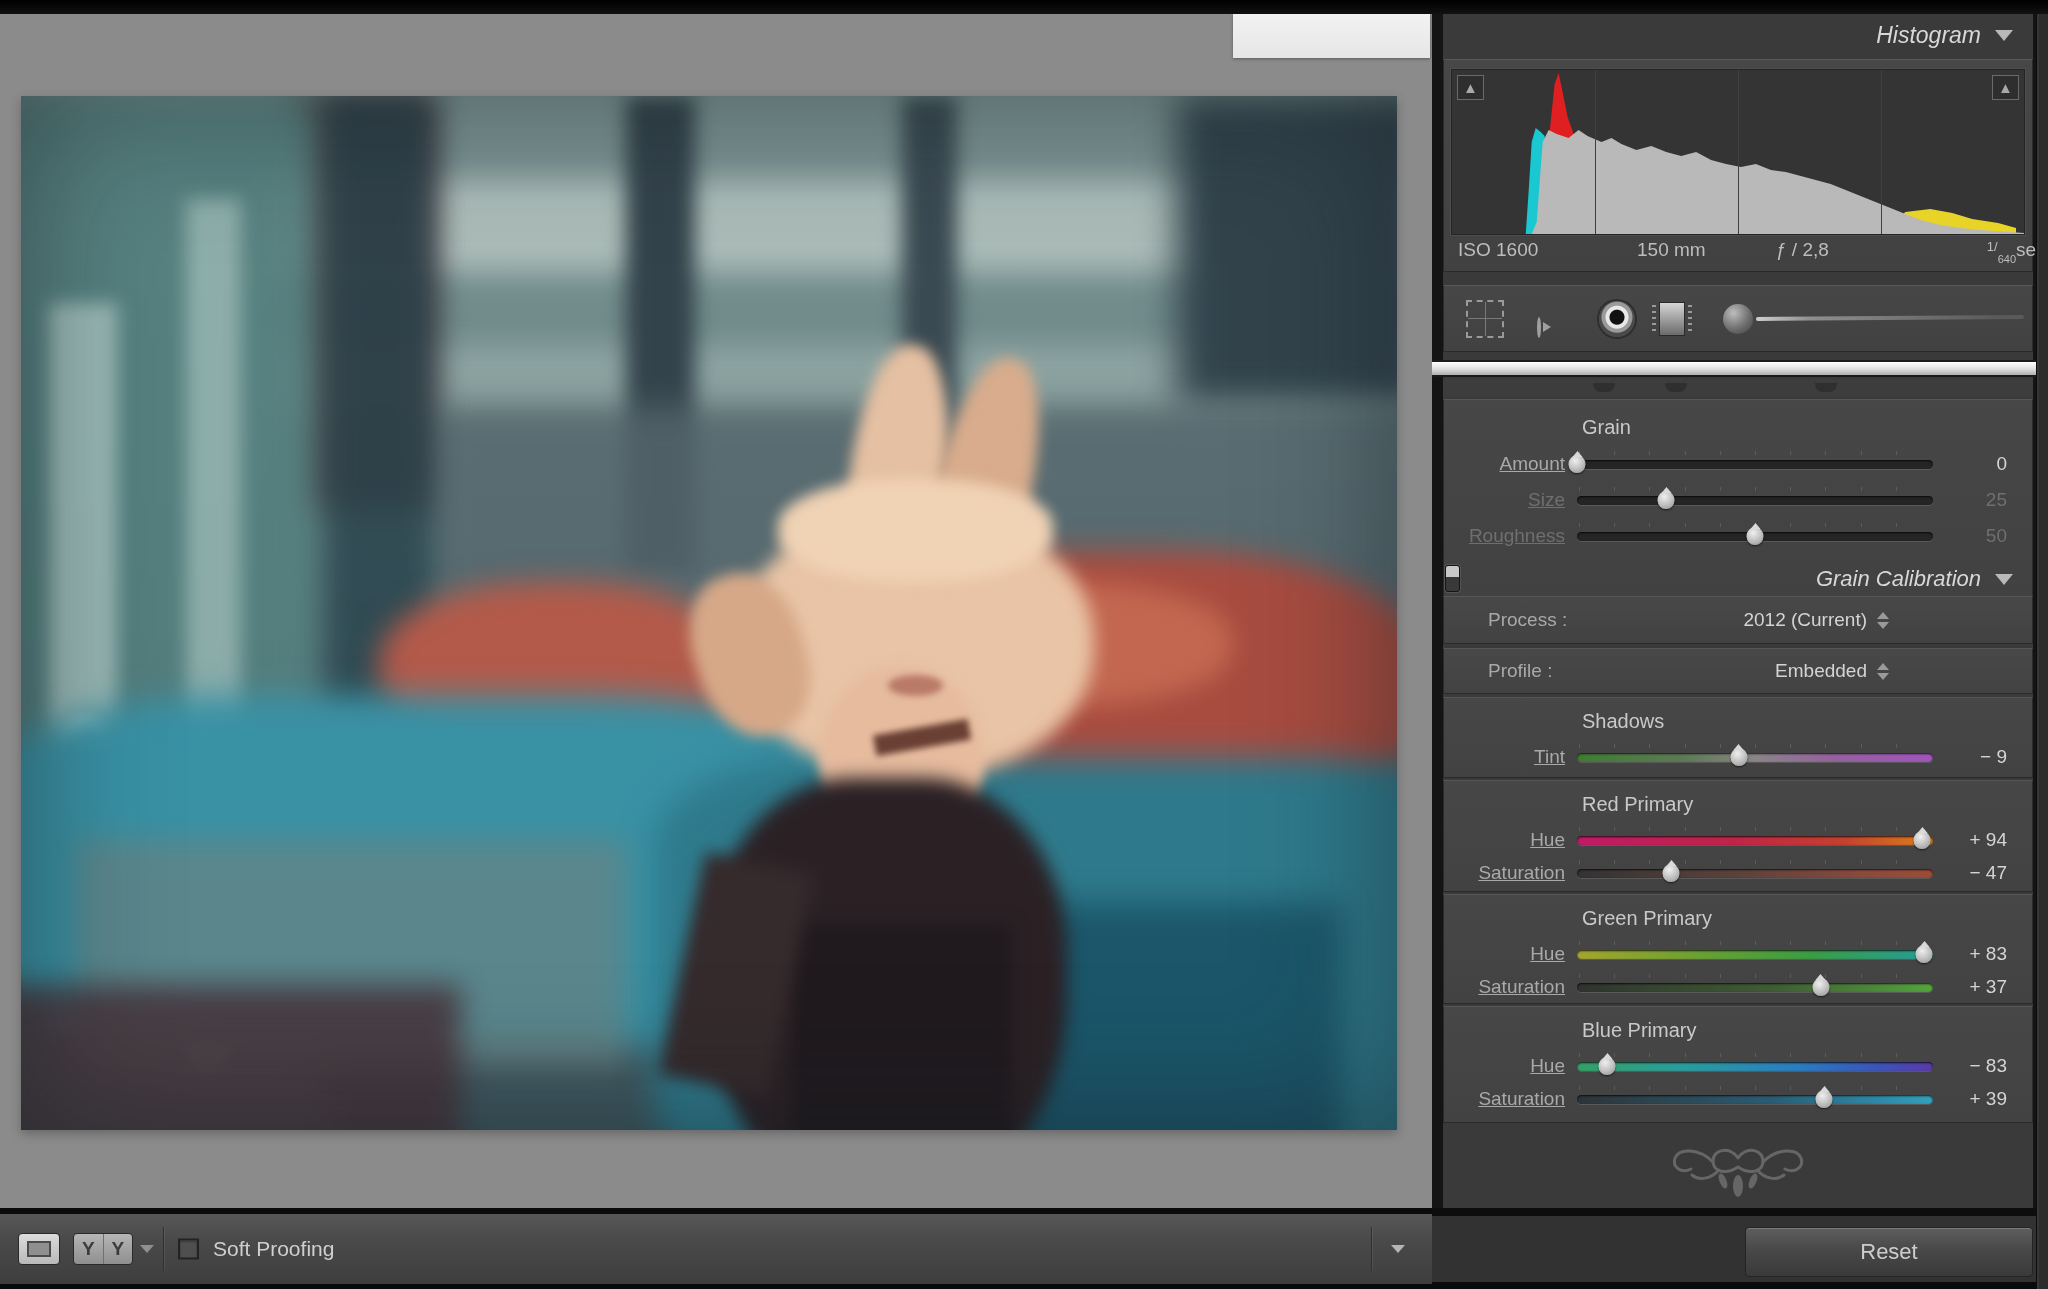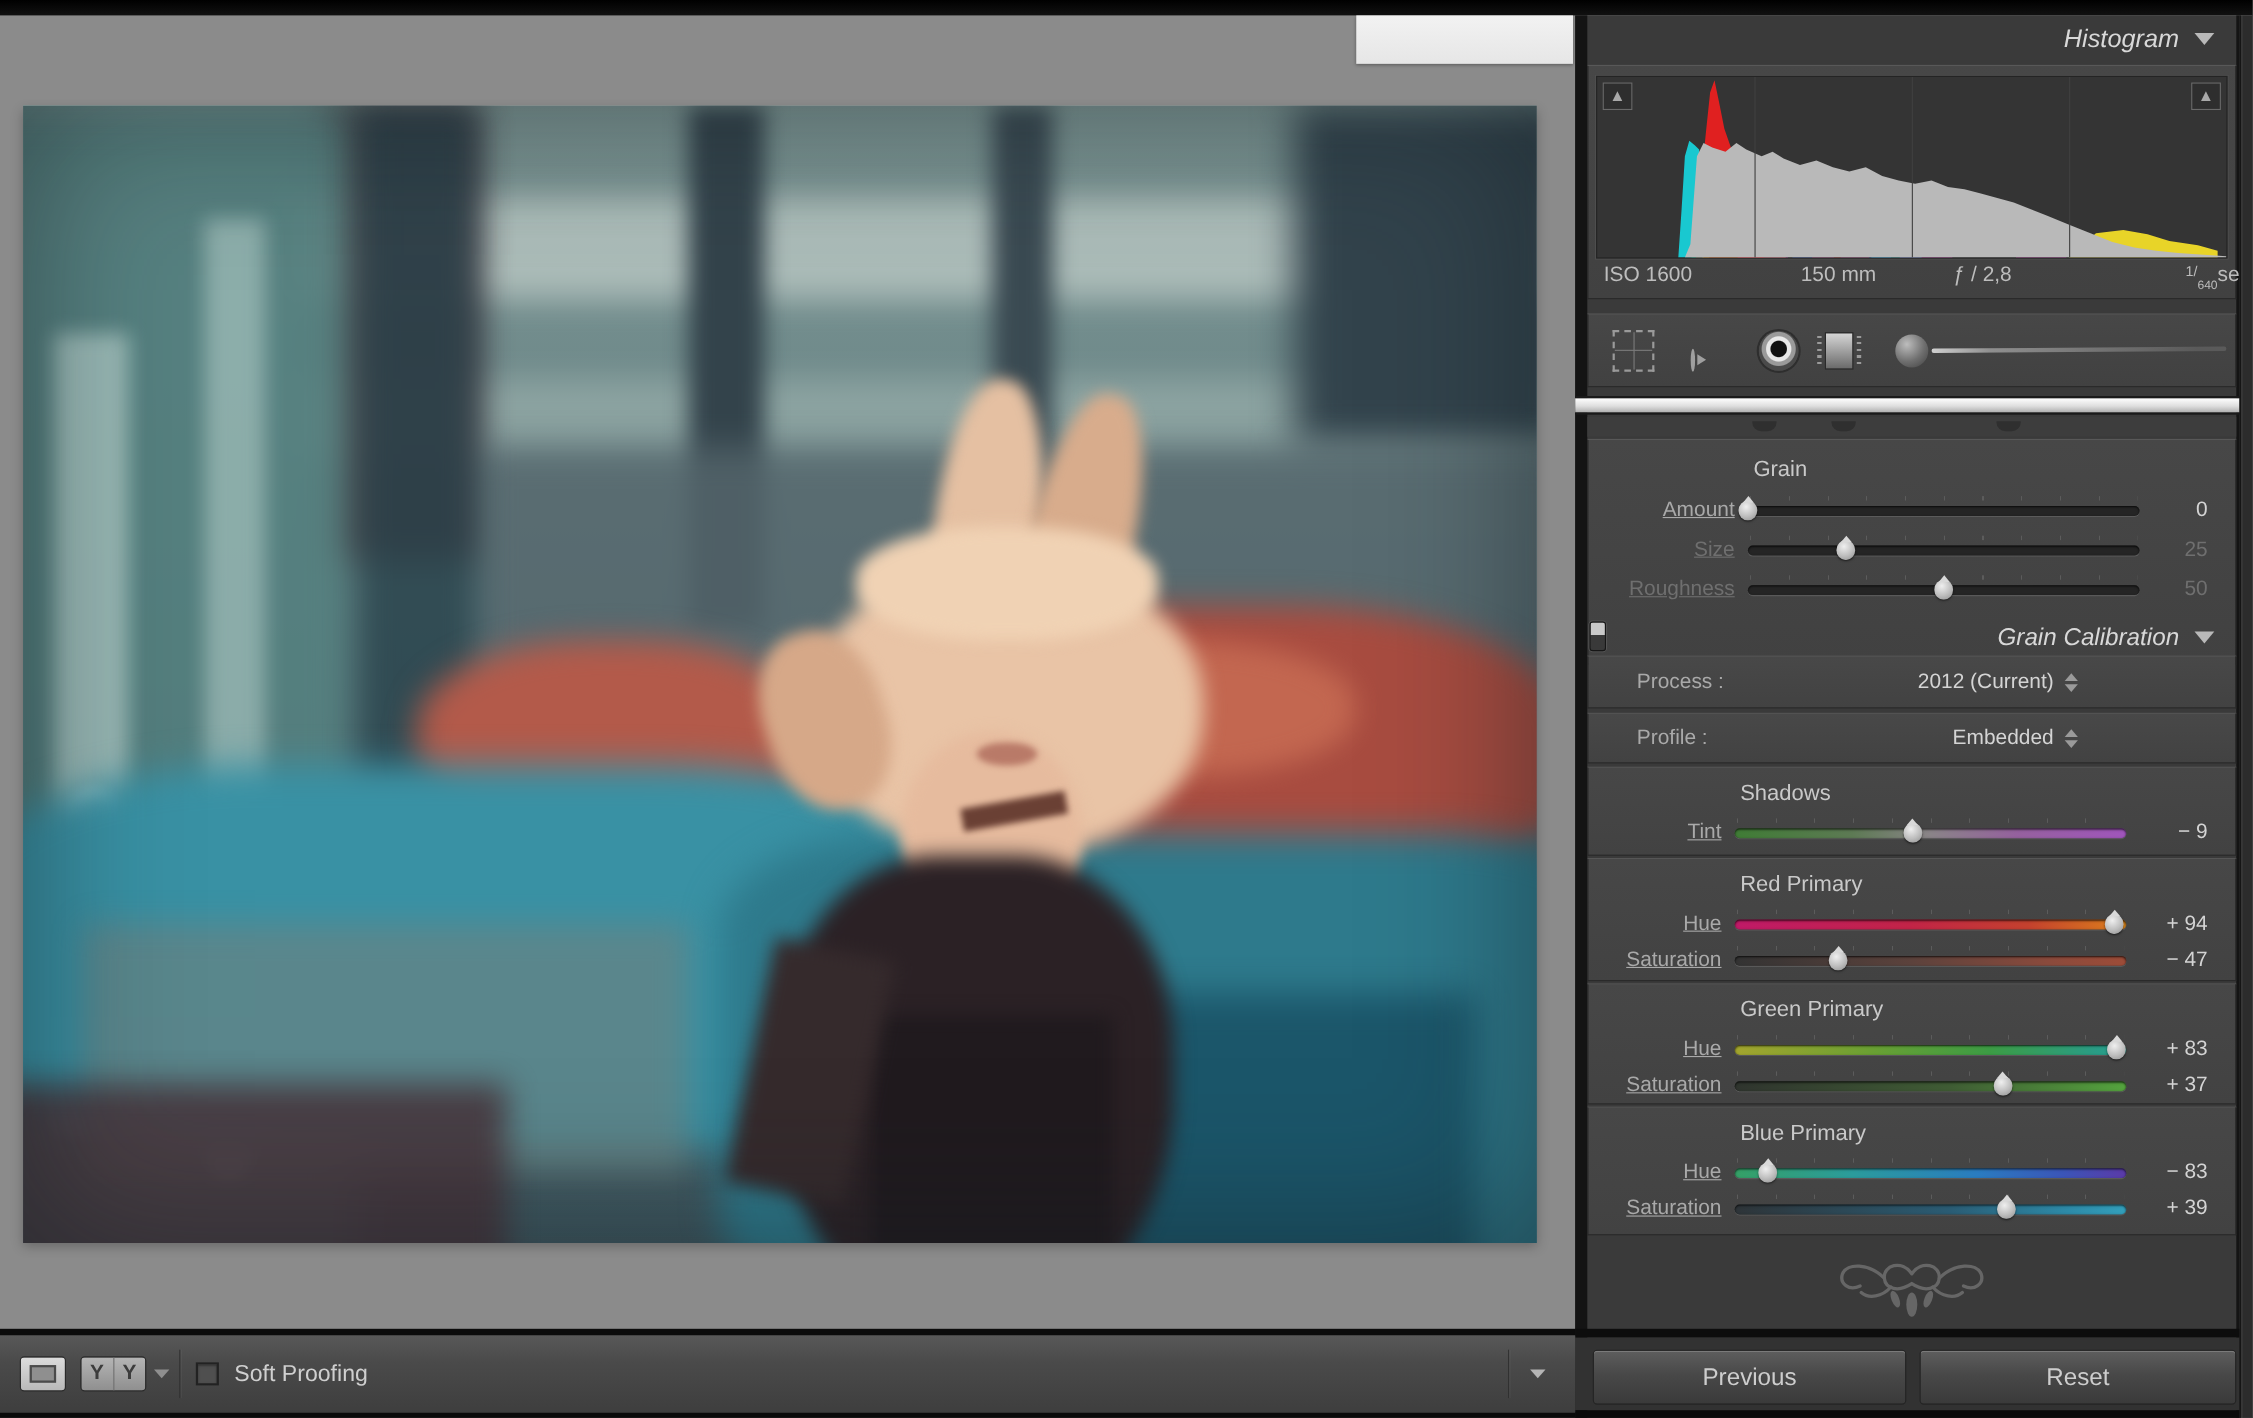--- a/index.html
+++ b/index.html
@@ -210,21 +210,21 @@
       <span class="brush-handle" style="left:312px;top:30px;width:268px;"></span>
     </div>
 
     <div class="white-strip" style="top:346px;left:-11px;"></div>
     <div class="remnant" style="left:0;top:365px;width:590px;height:18px;">
       <i style="left:150px;"></i>
         <i style="left:222px;"></i>
         <i style="left:372px;"></i>
     </div>
 
-    <div class="section" style="left:0;top:385px;width:590px;height:205px;padding-top:16px;padding-left:12px;">
+    <div class="section" style="left:0;top:385px;width:590px;height:205px;padding-top:16px;">
       <div class="sec-heading">Grain</div>
       <div style="height:8px;"></div>
       <div class="s-row">
         <span class="s-label">Amount</span>
         <span class="s-track-wrap">
             <span class="ticks"></span>
             <span class="s-track"></span>
             <span class="s-thumb" style="left: 0%;"></span>
           </span>
         <span class="s-value">0</span>
@@ -363,21 +363,20 @@
       </g>
       <g fill="#8a8a8a">
         <ellipse cx="85" cy="50" rx="5" ry="11"></ellipse>
         <ellipse cx="70" cy="45" rx="3.5" ry="8" transform="rotate(-22 70 45)"></ellipse>
         <ellipse cx="100" cy="45" rx="3.5" ry="8" transform="rotate(22 100 45)"></ellipse>
       </g>
     </svg>
 
     <div class="footer-sep" style="top:1194px;"></div>
     <div class="panel-footer" style="top:1202px;height:66px;">
-      <div class="p-btn" style="left:16px;top:11px;width:285px;">Previous</div>
       <div class="p-btn" style="left:313px;top:11px;width:288px;">Reset</div>
     </div>
     <div class="bottom-black" style="top:1268px;"></div>
   </div>
 
   <div class="edge-strip"></div>
 
   <div class="toolbar">
     <div class="tb-item loupe-btn">
         <i></i>

